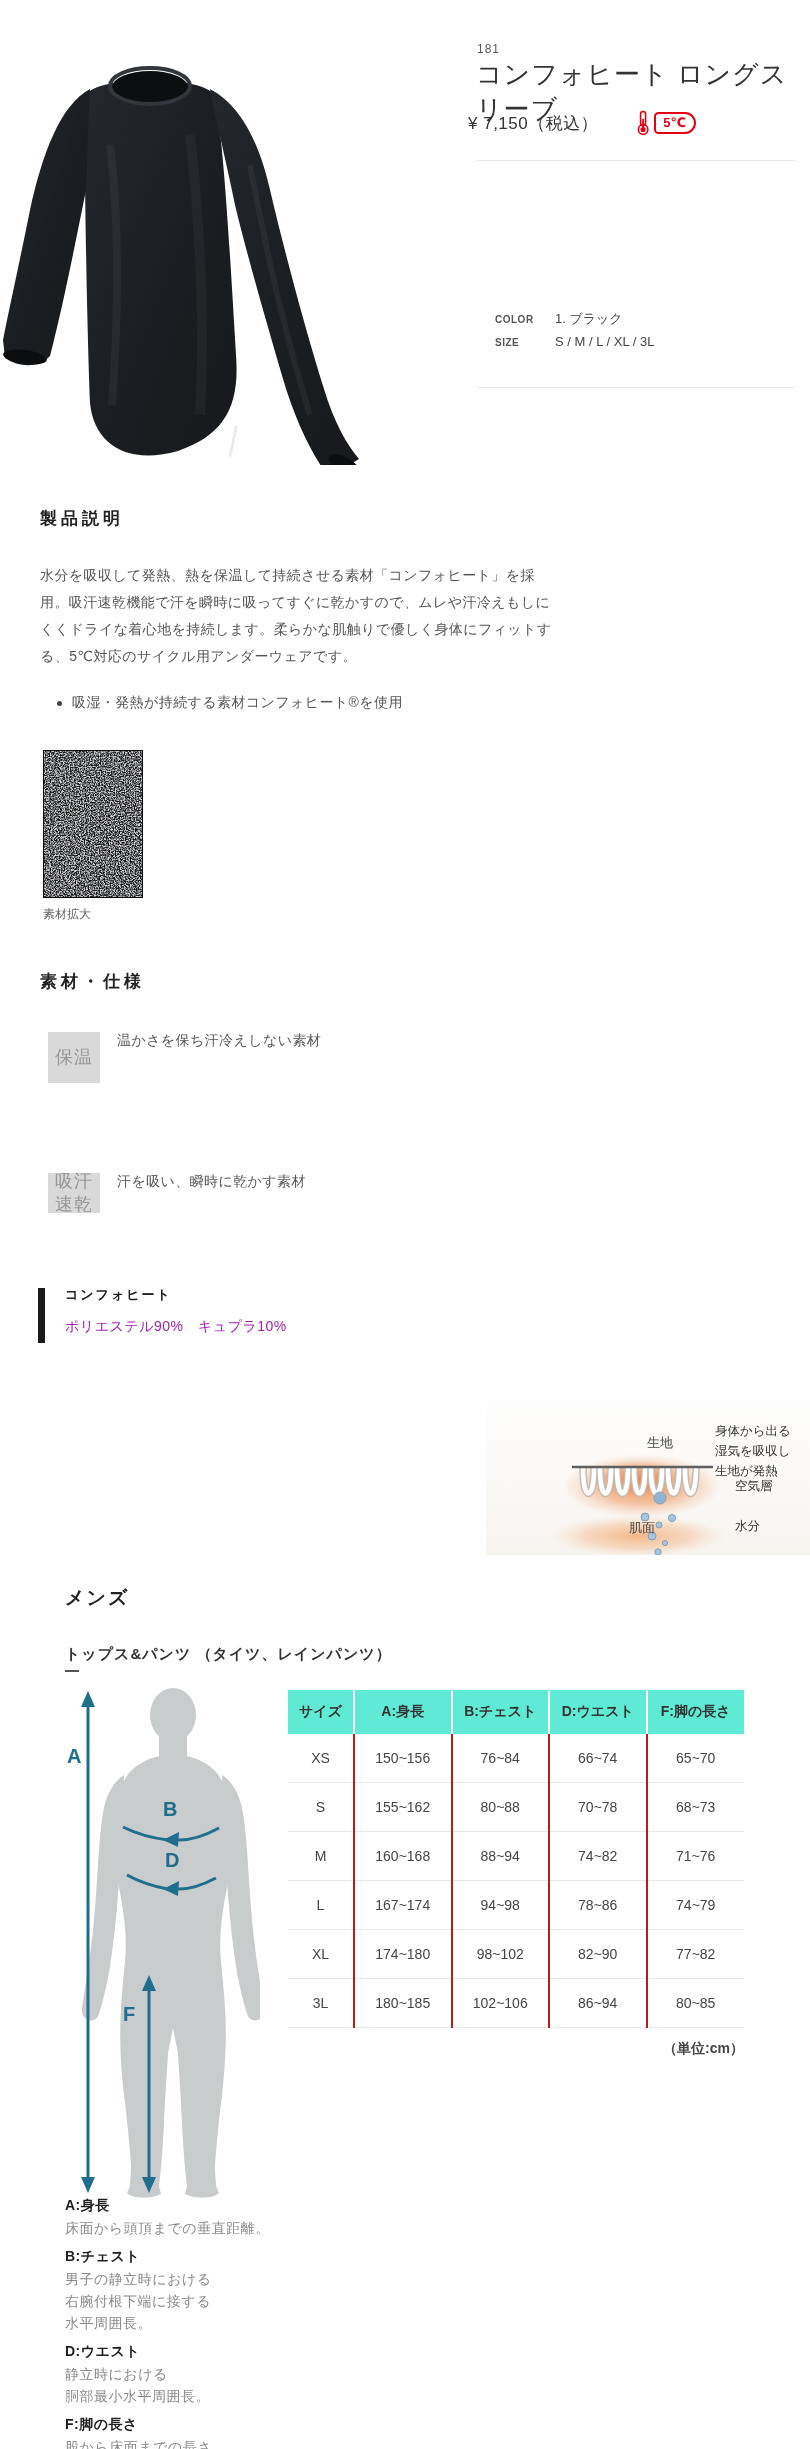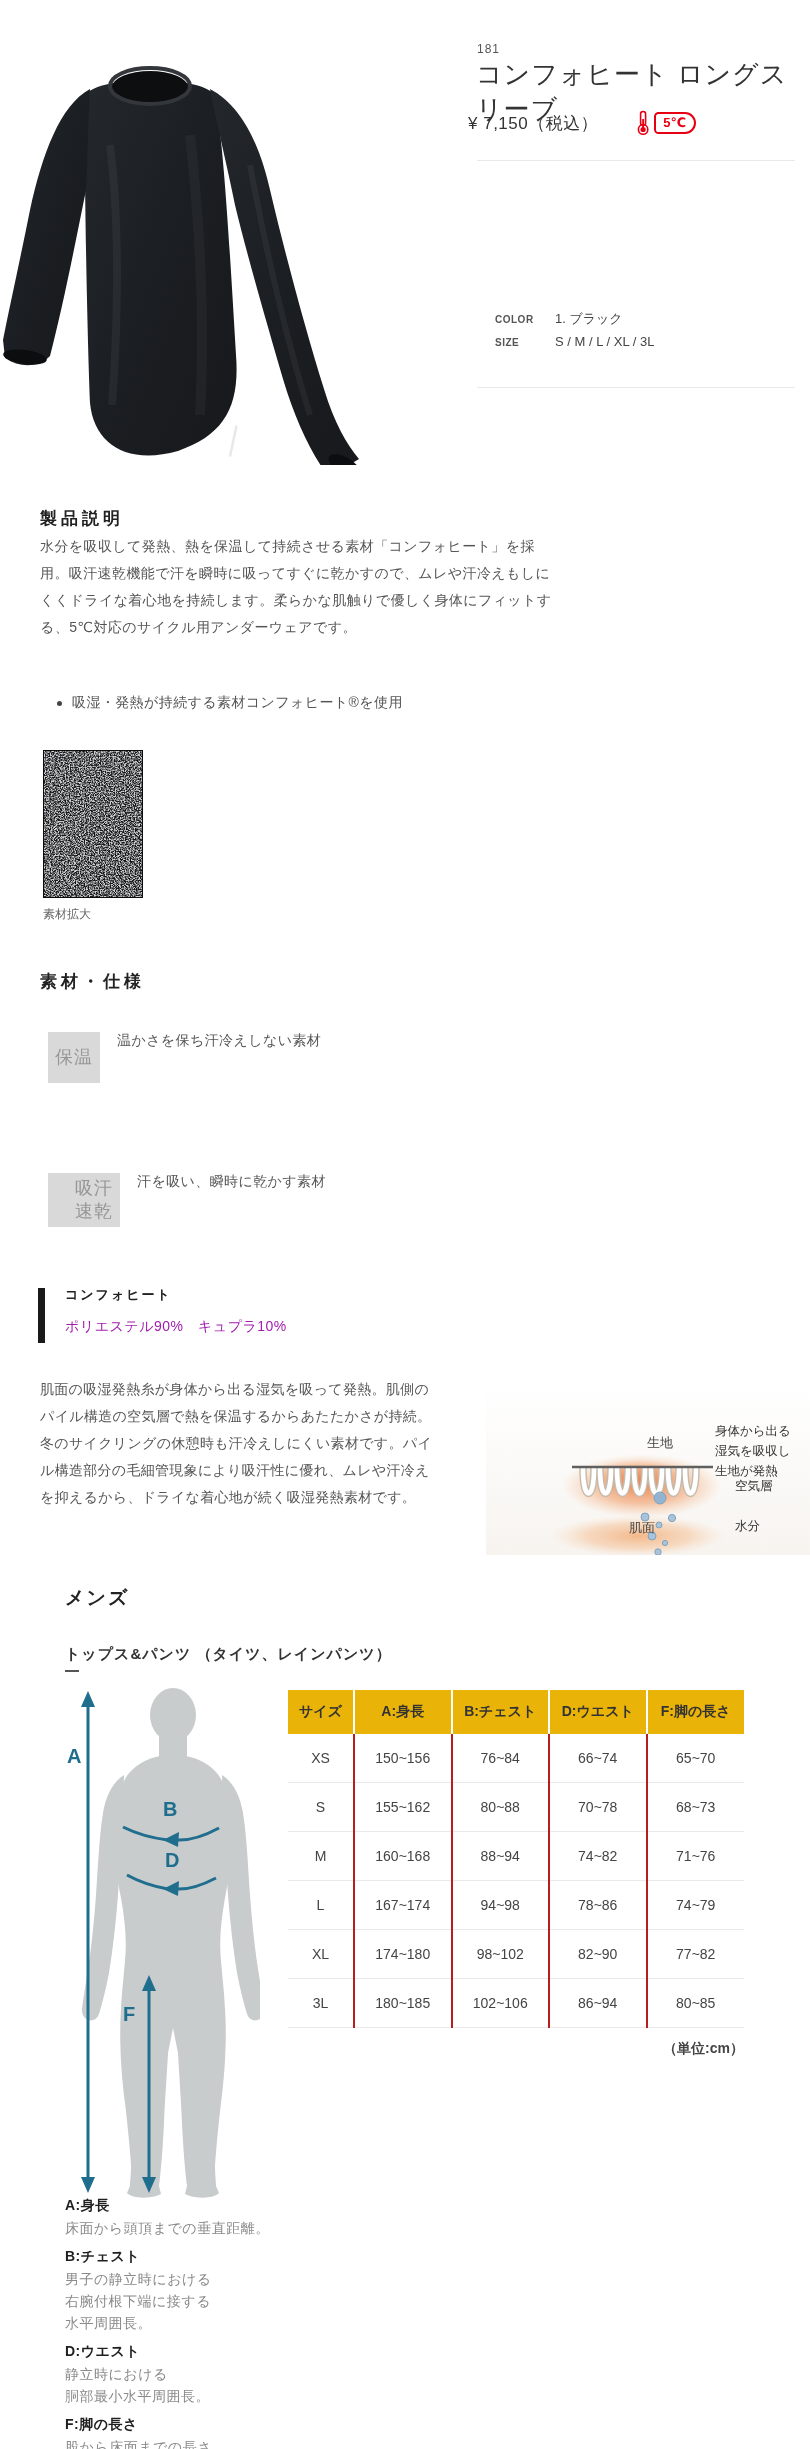--- a/index.html
+++ b/index.html
@@ -20,52 +20,52 @@
   .hrule{height:1px;background:#e8e8e8;width:318px;left:477px;}
   #hr1{top:160px;} #hr2{top:387px;}
   .meta-row{left:495px;width:300px;display:flex;align-items:baseline;}
   #color-row{top:310px;} #size-row{top:334px;}
   .meta-label{width:60px;font-size:10px;font-weight:bold;color:#555;letter-spacing:0.5px;}
   .meta-value{font-size:13px;color:#444;}
 
   
   .section-heading{font-size:17px;font-weight:bold;color:#222;letter-spacing:4px;}
   #desc-heading{left:40px;top:507px;}
-  #desc-body{left:40px;top:533px;width:512px;font-size:14px;color:#555;line-height:27px;letter-spacing:0.4px;}
+  #desc-body{left:40px;top:562px;width:512px;font-size:14px;color:#555;line-height:27px;letter-spacing:0.4px;}
   #desc-bullet{left:57px;top:694px;display:flex;align-items:center;}
   .bullet-dot{width:5px;height:5px;border-radius:50%;background:#444;margin-right:10px;flex:0 0 auto;}
   #desc-bullet span{font-size:14px;color:#555;letter-spacing:0.4px;}
   #fabric-swatch{left:43px;top:750px;width:100px;height:148px;}
   #swatch-caption{left:43px;top:906px;font-size:12px;color:#666;}
 
   
   #specs-heading{left:40px;top:970px;}
   .feature-row{left:48px;display:flex;}
   .feature-tag{width:52px;background:#d9d9d9;color:#969696;text-align:center;
                display:flex;flex-direction:column;justify-content:center;font-size:18px;line-height:23px;letter-spacing:1px;}
   .feature-text{margin-left:17px;font-size:14px;color:#555;letter-spacing:0.4px;}
   #feature-0{top:1032px;} #feature-0 .feature-tag{height:51px;}
   #feature-1{top:1103px;} #feature-1 .feature-tag{height:52px;}
-  #feature-2{top:1173px;} #feature-2 .feature-tag{height:54px;padding-left:20px;}
+  #feature-2{top:1173px;} #feature-2 .feature-tag{height:40px;}
 
   
   #conf-bar{left:38px;top:1288px;width:7px;height:55px;background:#1a1a1a;}
   #conf-heading{left:65px;top:1286px;font-size:13px;font-weight:bold;color:#222;letter-spacing:2px;}
   #conf-comp{left:65px;top:1318px;font-size:14px;color:#a21caf;letter-spacing:0.5px;}
   #conf-body{left:40px;top:1376px;width:392px;font-size:14px;color:#555;line-height:27px;letter-spacing:0.3px;}
   #heat-diagram{left:486px;top:1383px;}
 
   
   #mens-heading{left:65px;top:1585px;font-size:19px;font-weight:bold;color:#222;letter-spacing:2px;}
   #tops-subheading{left:65px;top:1645px;font-size:15px;font-weight:bold;color:#333;letter-spacing:1px;}
   #tops-dash{left:65px;top:1670px;width:14px;height:2px;background:#555;}
   #body-figure{left:25px;top:1683px;}
 
   #size-table{left:288px;top:1690px;width:456px;border-collapse:collapse;table-layout:fixed;}
-  #size-table th{background:#eab308;font-size:14px;font-weight:bold;color:#333;height:42px;
+  #size-table th{background:#5eead4;font-size:14px;font-weight:bold;color:#333;height:42px;
                  border-left:2px solid #fff;border-right:2px solid #fff;}
   #size-table th:first-child{border-left:none;} #size-table th:last-child{border-right:none;}
   #size-table td{height:46px;text-align:center;font-size:14px;color:#444;
                  border-bottom:1px solid #e9e9e9;border-left:1px solid #efefef;border-right:2px solid #b91c1c;}
   #size-table td:first-child{border-left:none;} #size-table td:last-child{border-right:none;}
   #size-table col.c0{width:66px;}
   #unit-note{left:288px;top:2040px;width:456px;text-align:right;font-size:14px;font-weight:bold;color:#444;}
 
   
   #definitions{left:65px;top:2194px;width:300px;}
@@ -172,21 +172,20 @@
     <div class="feature-tag">
       <div>吸汗</div>
       <div>速乾</div>
     </div>
     <div class="feature-text">汗を吸い、瞬時に乾かす素材</div>
   </div>
 
   <div id="conf-bar" class="abs"></div>
   <h2 id="conf-heading" class="abs" style="margin:0;">コンフォヒート</h2>
   <div id="conf-comp" class="abs">ポリエステル90%　キュプラ10%</div>
-  <p id="conf-body" class="abs" style="margin:0;">肌面の吸湿発熱糸が身体から出る湿気を吸って発熱。肌側のパイル構造の空気層で熱を保温するからあたたかさが持続。冬のサイクリングの休憩時も汗冷えしにくい素材です。パイル構造部分の毛細管現象により吸汗性に優れ、ムレや汗冷えを抑えるから、ドライな着心地が続く吸湿発熱素材です。</p>
 
   <svg id="heat-diagram" class="abs" width="324" height="172" viewBox="0 0 324 172">
     <defs>
       <linearGradient id="dbg" x1="0" y1="0" x2="0" y2="1">
         <stop offset="0" stop-color="#ffffff"></stop>
           <stop offset="1" stop-color="#f7f4f0"></stop>
       </linearGradient>
       <radialGradient id="og1" cx="0.5" cy="0.5" r="0.5">
         <stop offset="0" stop-color="#ec7d46" stop-opacity="0.9"></stop>
         <stop offset="0.55" stop-color="#f0975f" stop-opacity="0.55"></stop>

